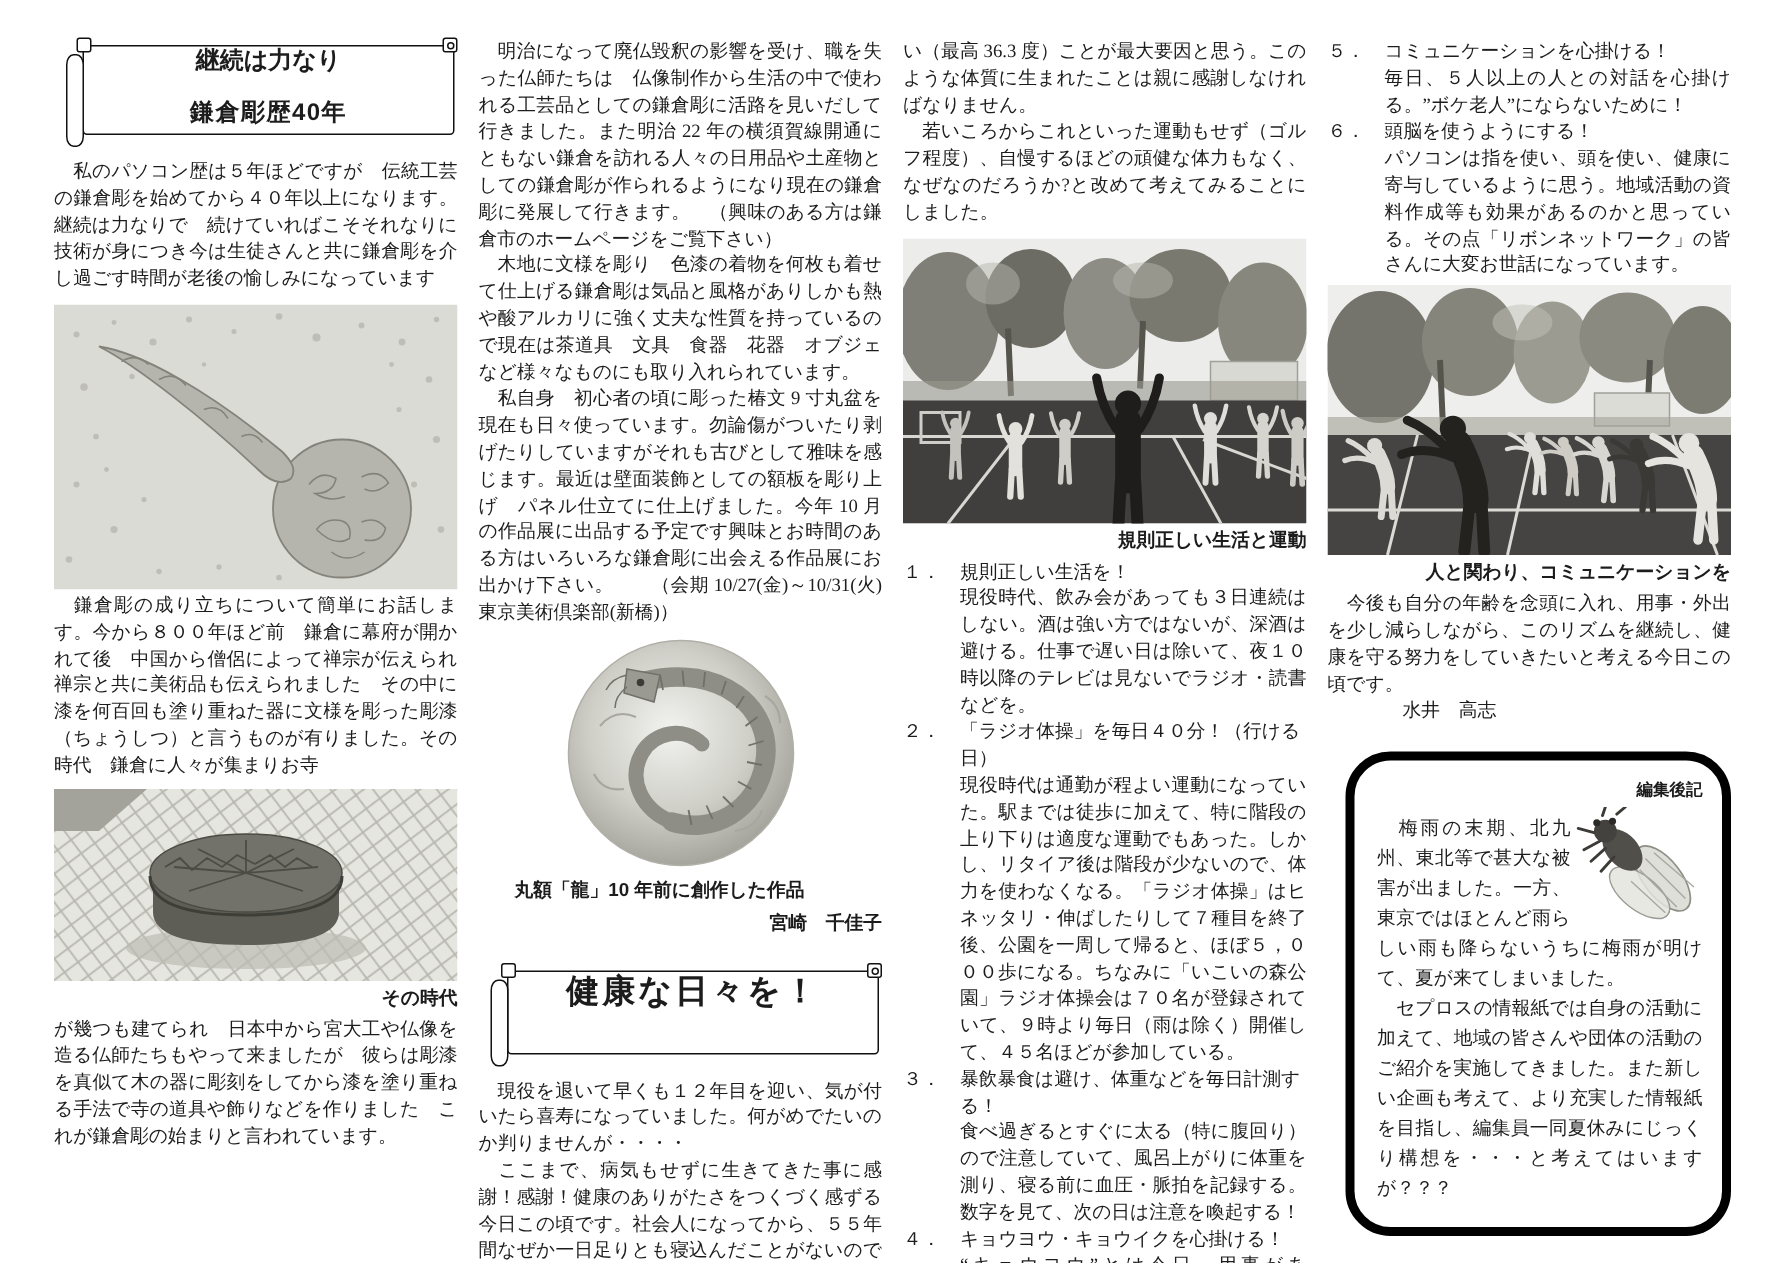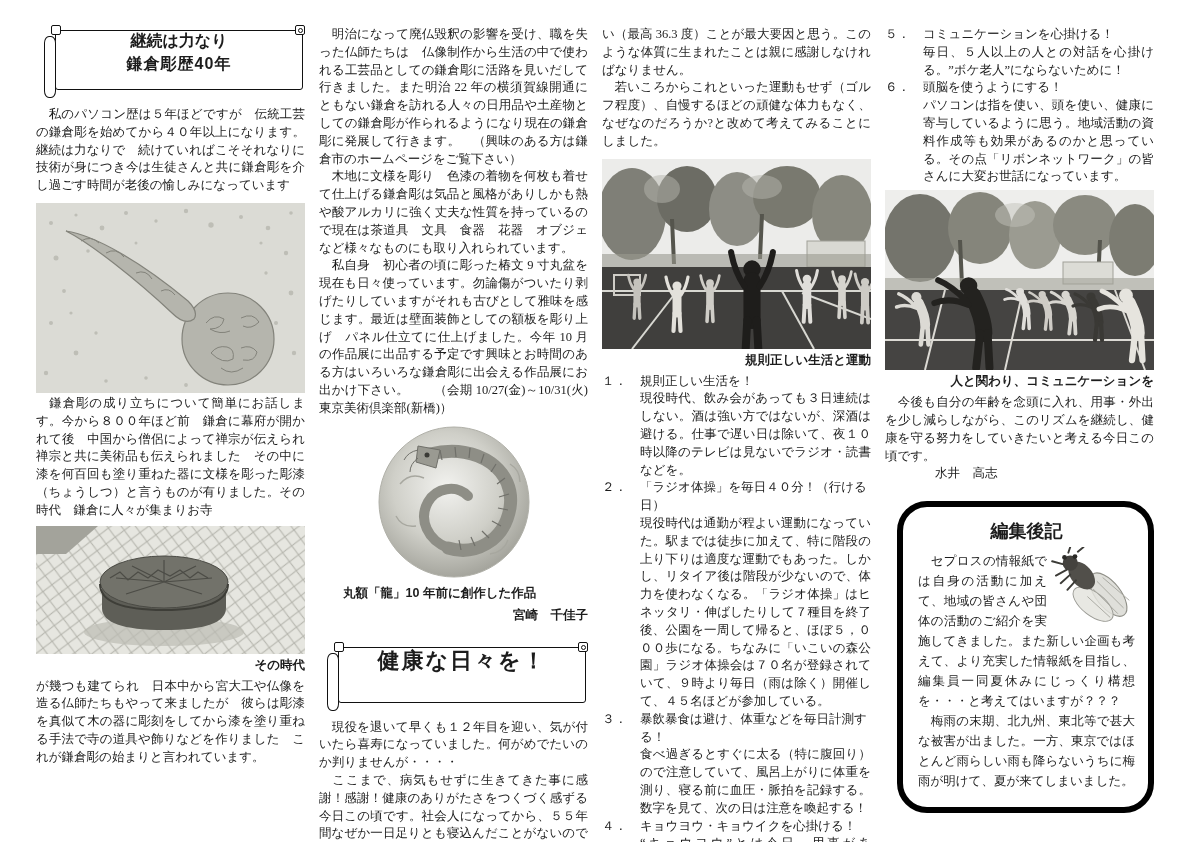--- a/index.html
+++ b/index.html
@@ -32,21 +32,21 @@
   .scroll-banner{position:relative;height:60px;margin:4px 2px 16px 8px;}
   .sb-roll{
     position:absolute;left:0;top:6px;bottom:-8px;width:12px;
     border:1.5px solid #111;background:#fff;border-radius:5px/7px;
     box-sizing:border-box;z-index:2;
   }
   .sb-main{
     position:absolute;left:11px;right:0;top:0;bottom:0;
     border:1.5px solid #111;background:#fff;border-radius:3px;
     box-sizing:border-box;text-align:center;z-index:1;
-    display:flex;flex-direction:column;justify-content:flex-start;
+    display:flex;flex-direction:column;justify-content:space-between;
     font-family:"Liberation Sans","DejaVu Sans",sans-serif;font-weight:bold;
   }
   .sb-curl{
     position:absolute;width:10px;height:10px;box-sizing:border-box;
     border:1.5px solid #111;background:#fff;z-index:3;
   }
   .sb-curl.tr{right:-2px;top:-5px;border-radius:2px;}
   .sb-curl.tr::after{
     content:"";position:absolute;left:2px;top:2px;width:3px;height:3px;
     border:1px solid #111;border-radius:50%;
@@ -64,21 +64,21 @@
   
   .signature{font-size:12.5px;line-height:17.8px;padding-left:50px;margin:0;}
   .editor-box{
     margin:18px 0 0 12px;
     border:6px solid #000;border-radius:30px;
     padding:10px 13px 16px 15px;
     box-sizing:border-box;
   }
   .editor-title{
     font-family:Liberation Mono, monospace;
-    font-weight:bold;font-size:18px;text-align:center;margin:2px 0 8px 0;
+    font-weight:bold;font-size:11px;text-align:right;margin:2px 0 8px 0;
   }
   .editor-para{font-size:12.5px;line-height:20px;text-align:justify;margin:0;}
   .cicada{float:right;margin:-4px -6px 2px 2px;}
 </style>
 </head>
 <body>
 
 <div class="page">
 
   <div class="col">
@@ -352,19 +352,19 @@
             <path d="M50,36 L78,64 M46,44 L72,70 M56,32 L84,56 M40,52 L64,74"></path>
           </g>
           <ellipse cx="34" cy="30" rx="11" ry="17" transform="rotate(-42 34 30)" fill="#514f4a"></ellipse>
           <circle cx="22" cy="17" r="8" fill="#44423e"></circle>
           <circle cx="16" cy="11" r="2.5" fill="#2b2a27"></circle>
           <circle cx="27" cy="10" r="2.5" fill="#2b2a27"></circle>
           <g stroke="#3c3b37" stroke-width="2" fill="none" stroke-linecap="round">
             <path d="M18,24 l-11,6 M22,29 l-10,9 M28,35 l-9,10 M14,18 l-11,-3 M30,5 l6,-5 M20,6 l2,-6"></path>
           </g>
         </svg>
+        <p class="editor-para">　梅雨の末期、北九州、東北等で甚大な被害が出ました。一方、東京ではほとんど雨らしい雨も降らないうちに梅雨が明けて、夏が来てしまいました。</p>
         <p class="editor-para">　セプロスの情報紙では自身の活動に加えて、地域の皆さんや団体の活動のご紹介を実施してきました。また新しい企画も考えて、より充実した情報紙を目指し、編集員一同夏休みにじっくり構想を・・・と考えてはいますが？？？</p>
-        <p class="editor-para">　梅雨の末期、北九州、東北等で甚大な被害が出ました。一方、東京ではほとんど雨らしい雨も降らないうちに梅雨が明けて、夏が来てしまいました。</p>
       </div>
     </div>
   </div>
 
 </div>
 
 </body></html>

